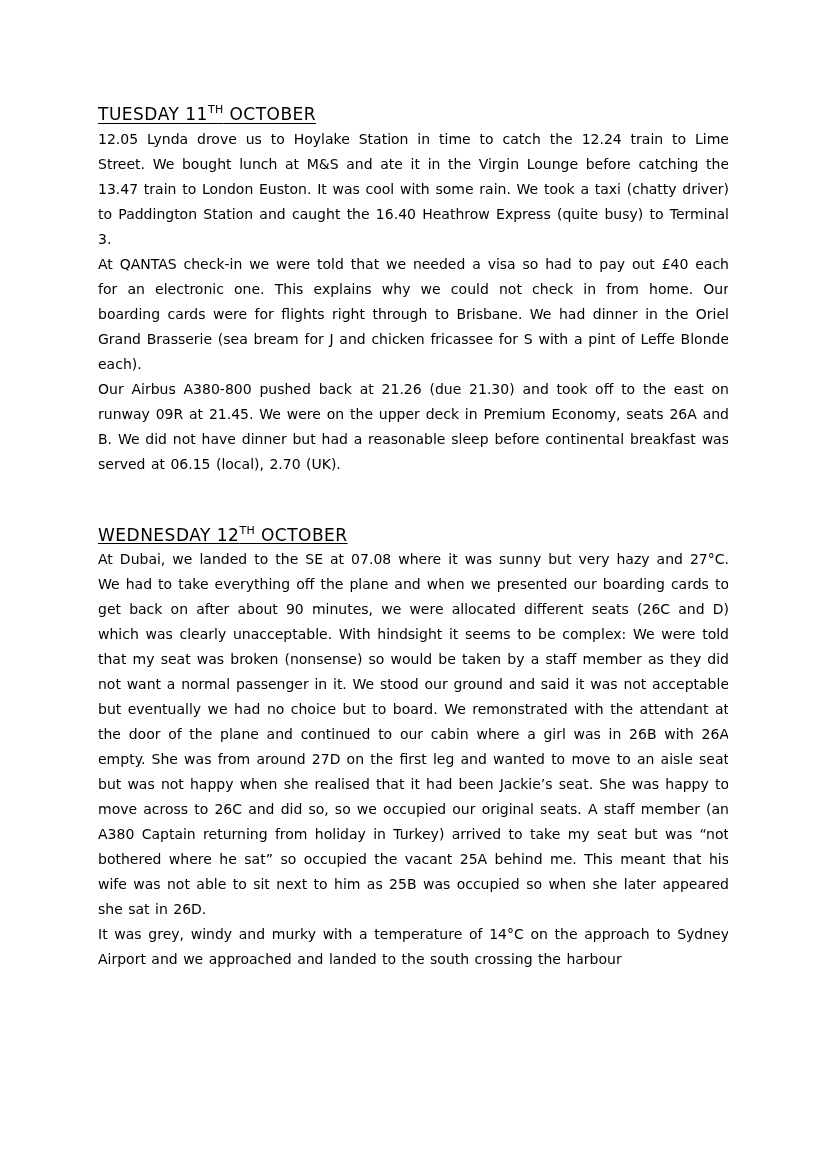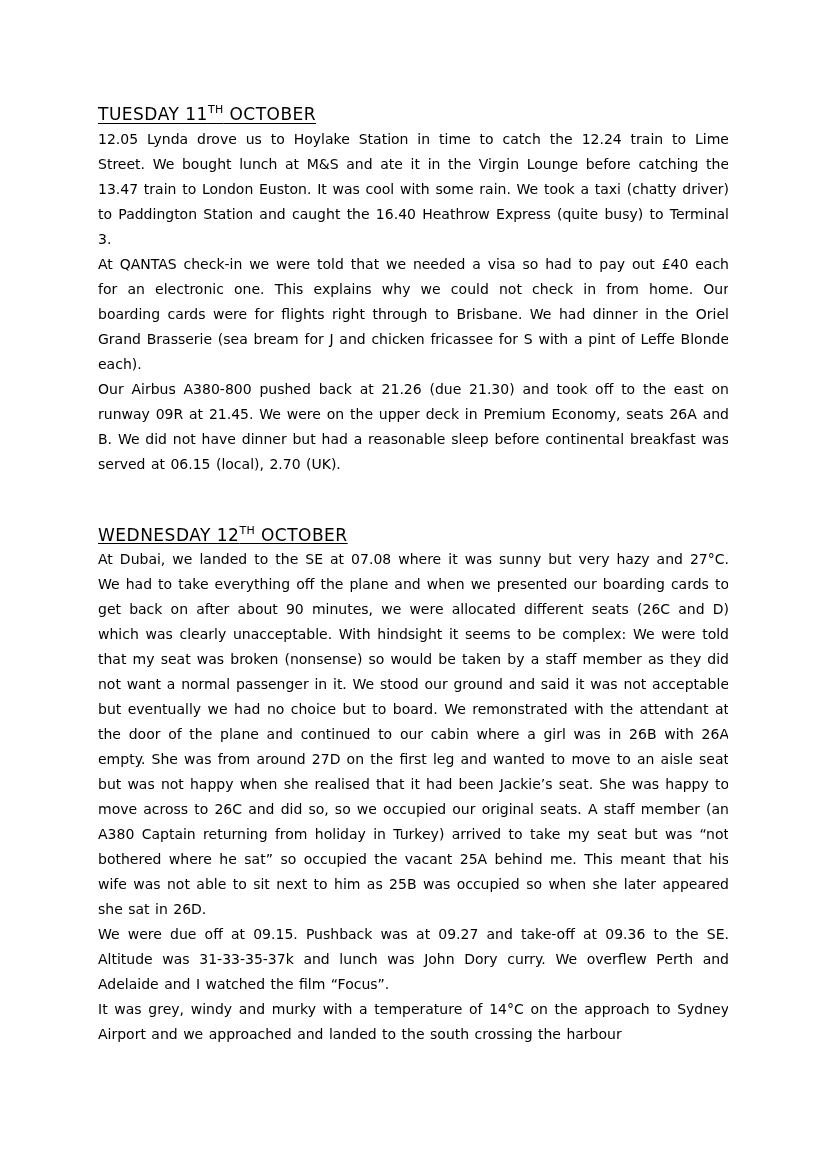--- a/index.html
+++ b/index.html
@@ -55,18 +55,17 @@
     <div class="section">
       <div class="heading"><span>TUESDAY 11</span><span class="ordinal">TH</span><span> OCTOBER</span></div>
       <p class="para">12.05 Lynda drove us to Hoylake Station in time to catch the 12.24 train to Lime Street. We bought lunch at M&amp;S and ate it in the Virgin Lounge before catching the 13.47 train to London Euston. It was cool with some rain. We took a taxi (chatty driver) to Paddington Station and caught the 16.40 Heathrow Express (quite busy) to Terminal 3.</p>
       <p class="para">At QANTAS check-in we were told that we needed a visa so had to pay out £40 each for an electronic one. This explains why we could not check in from home. Our boarding cards were for flights right through to Brisbane. We had dinner in the Oriel Grand Brasserie (sea bream for J and chicken fricassee for S with a pint of Leffe Blonde each).</p>
       <p class="para">Our Airbus A380-800 pushed back at 21.26 (due 21.30) and took off to the east on runway 09R at 21.45. We were on the upper deck in Premium Economy, seats 26A and B. We did not have dinner but had a reasonable sleep before continental breakfast was served at 06.15 (local), 2.70 (UK).</p>
     </div>
 
     <div class="section">
       <div class="heading"><span>WEDNESDAY 12</span><span class="ordinal">TH</span><span> OCTOBER</span></div>
       <p class="para">At Dubai, we landed to the SE at 07.08 where it was sunny but very hazy and 27°C. We had to take everything off the plane and when we presented our boarding cards to get back on after about 90 minutes, we were allocated different seats (26C and D) which was clearly unacceptable. With hindsight it seems to be complex: We were told that my seat was broken (nonsense) so would be taken by a staff member as they did not want a normal passenger in it. We stood our ground and said it was not acceptable but eventually we had no choice but to board. We remonstrated with the attendant at the door of the plane and continued to our cabin where a girl was in 26B with 26A empty.  She was from around 27D on the first leg and wanted to move to an aisle seat but was not happy when she realised that it had been Jackie’s seat. She was happy to move across to 26C and did so, so we occupied our original seats. A staff member (an A380 Captain returning from holiday in Turkey) arrived to take my seat but was “not bothered where he sat” so occupied the vacant 25A behind me. This meant that his wife was not able to sit next to him as 25B was occupied so when she later appeared she sat in 26D.</p>
-      <p class="para">We were due off at 09.15. Pushback was at 09.27 and take-off at 09.36 to the SE.  Altitude was 31-33-35-37k and lunch was John Dory curry. We overflew Perth and Adelaide and I watched the film “Focus”.</p>
       <p class="para">It was grey, windy and murky with a temperature of 14°C on the approach to Sydney Airport and we approached and landed to the south crossing the harbour</p>
     </div>
 
   </div>
 </div>
 
 </body></html>

